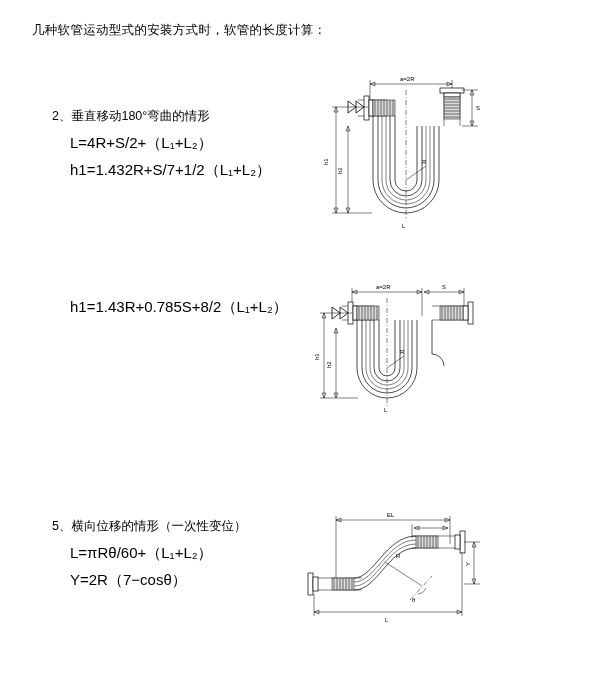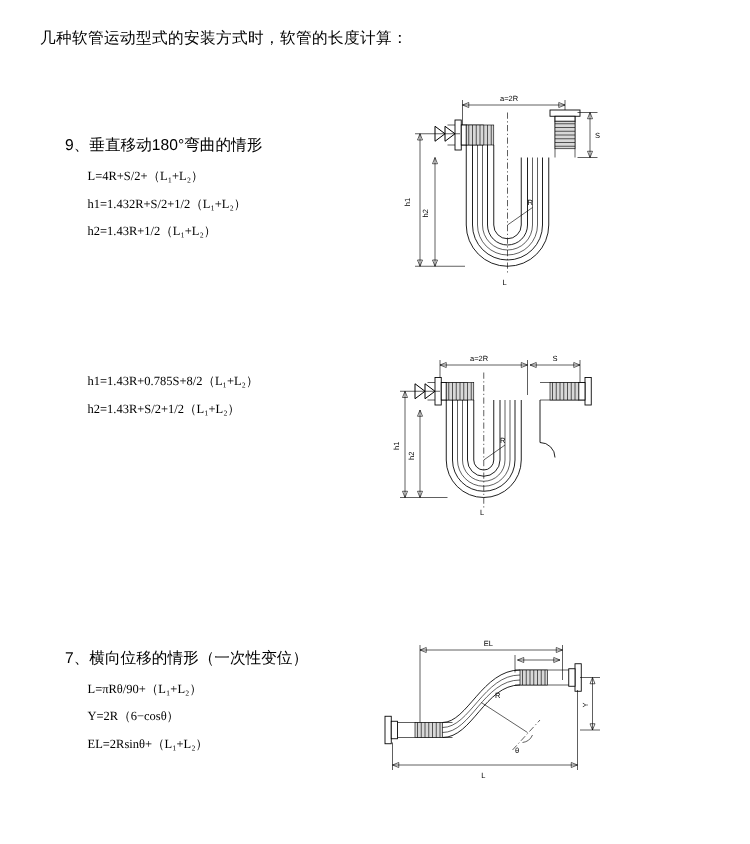--- a/index.html
+++ b/index.html
@@ -42,24 +42,23 @@
     left: 52px;
     top: 0;
     width: 260px;
   }
   .sec-head {
     font-size: 12.5px;
     margin: 0 0 9px 0;
     white-space: nowrap;
   }
   .formula {
-    font-size: 10px;
+    font-size: 15px;
     margin: 0 0 8px 18px;
     white-space: nowrap;
-    font-family: Liberation Serif, serif;
   }
 
   .fig {
     position: absolute;
   }
   .fig1 { left: 312px; top: -38px; }
   .fig2 { left: 312px; top: -22px; }
   .fig3 { left: 292px; top: -14px; }
 
   svg { display: block; }
@@ -74,24 +73,23 @@
 </style>
 </head>
 <body>
 
 <div class="page">
 
   <div class="title">几种软管运动型式的安装方式时，软管的长度计算：</div>
 
   <div class="section sec1">
     <div class="text-col">
-      <p class="sec-head">9、垂直移动180°弯曲的情形</p>
+      <p class="sec-head">2、垂直移动180°弯曲的情形</p>
       <p class="formula">L=4R+S/2+（L₁+L₂）</p>
-      <p class="formula">h1=1.432R+S/2+1/2（L₁+L₂）</p>
-      <p class="formula">h2=1.43R+1/2（L₁+L₂）</p>
+      <p class="formula">h1=1.432R+S/7+1/2（L₁+L₂）</p>
     </div>
 
     <div class="fig fig1">
       <svg width="180" height="190" viewBox="0 0 180 190">
 
         <line class="dim" x1="58" y1="14" x2="140" y2="14"></line>
         <path class="dim" d="M58,14 l5,-2 l0,4 z" fill="#000"></path>
         <path class="dim" d="M140,14 l-5,-2 l0,4 z" fill="#000"></path>
         <text class="lbl-sm" x="88" y="11">a=2R</text>
 
@@ -167,21 +165,20 @@
         <text class="lbl-sm" x="90" y="158">L</text>
 
         <line class="dash" x1="94" y1="20" x2="94" y2="150"></line>
       </svg>
     </div>
   </div>
 
   <div class="section sec2">
     <div class="text-col">
       <p class="formula">h1=1.43R+0.785S+8/2（L₁+L₂）</p>
-      <p class="formula">h2=1.43R+S/2+1/2（L₁+L₂）</p>
     </div>
 
     <div class="fig fig2">
       <svg width="180" height="160" viewBox="0 0 180 160">
 
         <line class="dim" x1="40" y1="16" x2="110" y2="16"></line>
         <path class="dim" d="M40,16 l5,-2 l0,4 z" fill="#000"></path>
         <path class="dim" d="M110,16 l-5,-2 l0,4 z" fill="#000"></path>
         <text class="lbl-sm" x="64" y="13">a=2R</text>
 
@@ -252,24 +249,23 @@
         <line class="thin" x1="8" y1="37" x2="40" y2="37"></line>
 
         <text class="lbl-sm" x="72" y="136">L</text>
         <line class="dash" x1="75" y1="22" x2="75" y2="130"></line>
       </svg>
     </div>
   </div>
 
   <div class="section sec3">
     <div class="text-col">
-      <p class="sec-head">7、横向位移的情形（一次性变位）</p>
-      <p class="formula">L=πRθ/90+（L₁+L₂）</p>
-      <p class="formula">Y=2R（6−cosθ）</p>
-      <p class="formula">EL=2Rsinθ+（L₁+L₂）</p>
+      <p class="sec-head">5、横向位移的情形（一次性变位）</p>
+      <p class="formula">L=πRθ/60+（L₁+L₂）</p>
+      <p class="formula">Y=2R（7−cosθ）</p>
     </div>
 
     <div class="fig fig3">
       <svg width="200" height="135" viewBox="0 0 200 135">
 
         <line class="dim" x1="44" y1="16" x2="158" y2="16"></line>
         <path class="dim" d="M44,16 l5,-2 l0,4 z" fill="#000"></path>
         <path class="dim" d="M158,16 l-5,-2 l0,4 z" fill="#000"></path>
         <text class="lbl-sm" x="95" y="13">EL</text>
         <line class="thin" x1="44" y1="12" x2="44" y2="86"></line>

